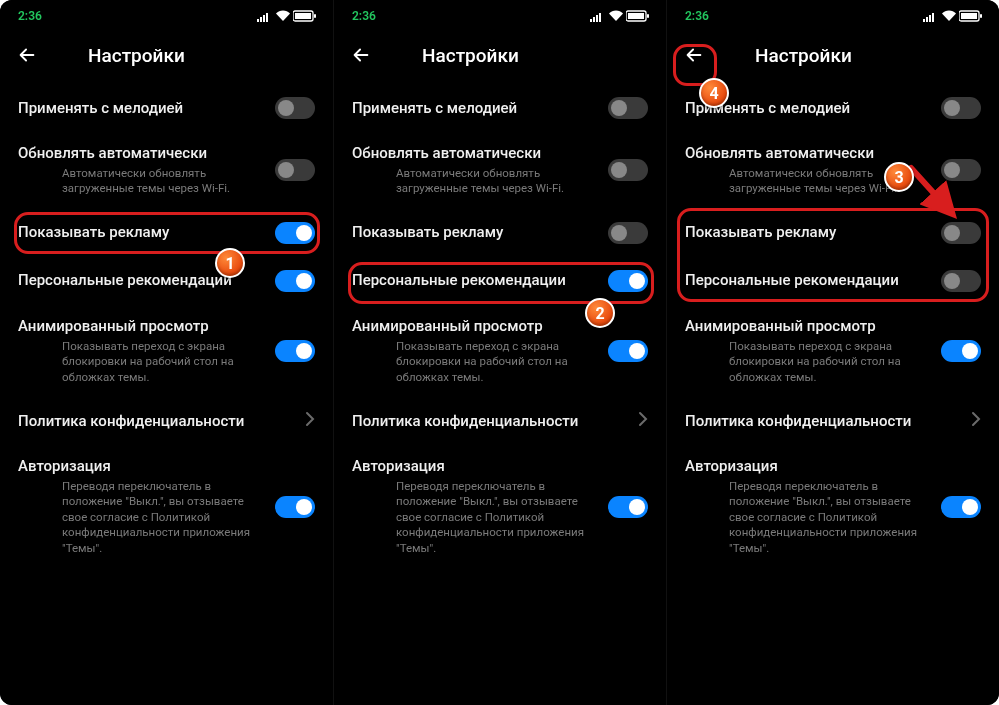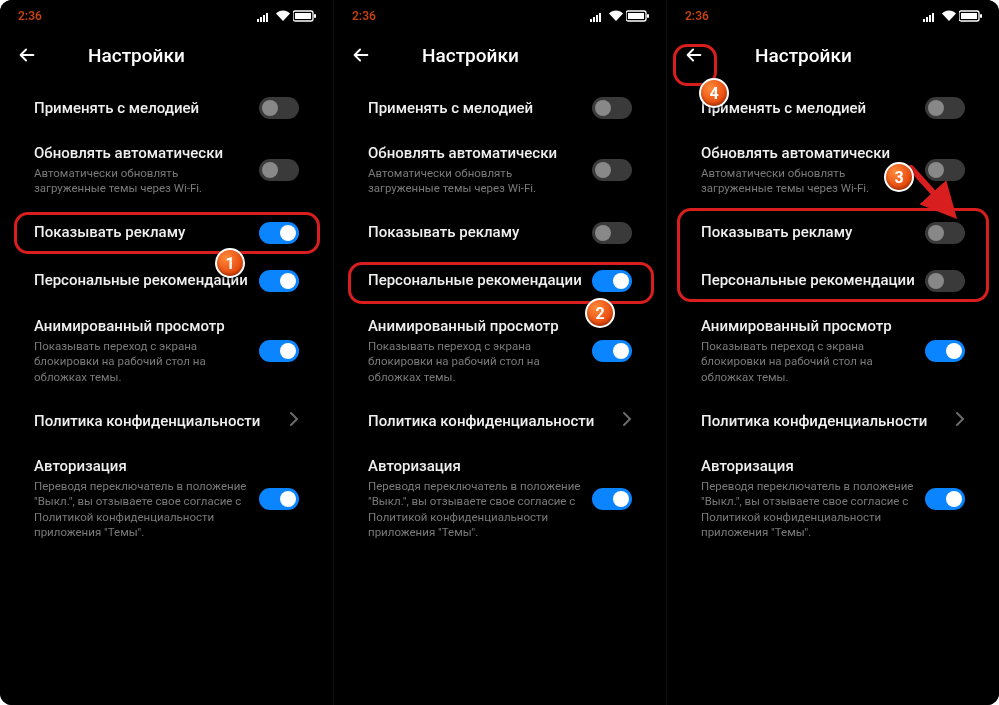--- a/index.html
+++ b/index.html
@@ -25,21 +25,21 @@
     position: relative;
     flex-shrink: 0;
   }
   .phone + .phone { border-left: 1px solid #111; }
   .status-bar {
     height: 28px;
     display: flex;
     align-items: center;
     justify-content: space-between;
     padding: 4px 16px 0 18px;
-    color: #c2410c;
+    color: #22c55e;
     font-size: 12px;
     font-weight: 600;
   }
   .status-icons { display: flex; align-items: center; gap: 2px; }
   .header {
     display: flex;
     align-items: center;
     height: 54px;
     padding: 0 14px;
     color: #fff;
@@ -54,36 +54,37 @@
   .header-title {
     font-size: 19px;
     font-weight: 500;
     margin-left: 32px;
   }
   .list { padding: 2px 0; }
   .row {
     display: flex;
     align-items: center;
     justify-content: flex-end;
-    padding: 12px 34px;
+    padding: 12px 18px;
     min-height: 48px;
     position: relative;
   }
   .row-text { flex: 1; padding-right: 10px; }
   .row-title {
     color: #f0f0f0;
     font-size: 15px;
     font-weight: 500;
     line-height: 1.25;
   }
   .row-sub {
     color: #7a7a7a;
     font-size: 11.5px;
     line-height: 1.35;
     margin-top: 3px;
+    margin-left: 44px;
   }
   .toggle {
     width: 40px; height: 22px;
     border-radius: 11px;
     position: relative;
     flex-shrink: 0;
   }
   .toggle.on { background: #0a84ff; }
   .toggle.off { background: #3a3a3a; }
   .toggle .knob {

